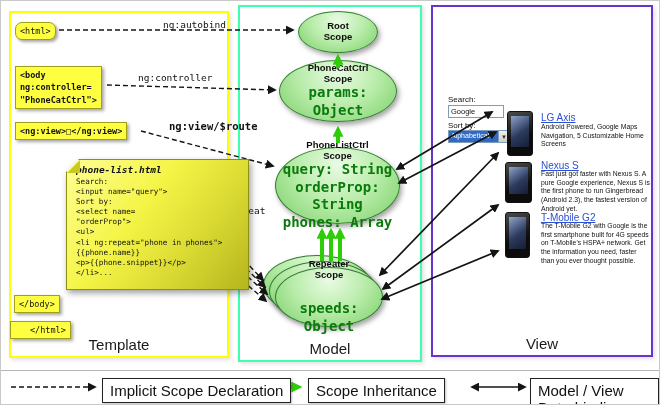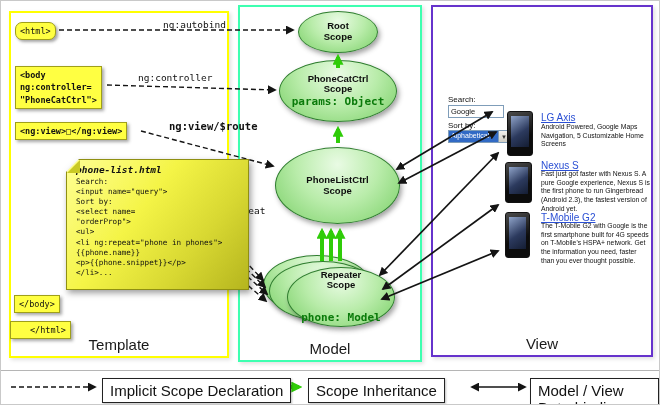--- a/index.html
+++ b/index.html
@@ -44,23 +44,23 @@
   .note-code { font-family:"DejaVu Sans Mono", monospace; font-size:7.6px; line-height:1.33;
                white-space:pre-line; color:#111; }
 
   
   .scope { position:absolute; z-index:1; border-radius:50%; border:1px solid #2f7d2f;
            background:radial-gradient(ellipse at 50% 22%, #e9fbe4 0%, #b9ecaa 48%, #79cf66 100%);
            box-shadow:2px 3px 5px rgba(50,50,50,.45);
            display:flex; flex-direction:column; align-items:center; justify-content:center;
            text-align:center; }
   .scope-title { font-size:9.5px; font-weight:bold; line-height:1.12; white-space:pre-line; color:#0d0d0d; }
-  .scope-props { margin-top:0; font-family:"DejaVu Sans Mono", monospace; font-size:11px;
+  .scope-props { margin-top:0; font-family:"DejaVu Sans Mono", monospace; font-size:14px;
                  font-weight:bold; line-height:1.25; white-space:pre-line;
-                 color:var(--scope_green_dark,#0a7a0a);text-align:right; }
+                 color:var(--scope_green_dark,#0a7a0a); }
 
   
   .alabel { position:absolute; z-index:3; font-family:"DejaVu Sans Mono", monospace;
             font-size:9.5px; color:#111; }
   .alabel.bold { font-weight:bold; font-size:10.5px; }
 
   
   .vlabel { position:absolute; z-index:1; font-size:8px; color:#111; }
   .vinput { position:absolute; z-index:1; background:#fff; border:1px solid #7f9db9;
             font-family:"Liberation Sans", sans-serif; font-size:7.5px; padding:0 2px; color:#111; }
@@ -105,27 +105,30 @@
 Scope</div>
   </div>
   <div class="scope" style="left:278px;top:59px;width:118px;height:62px;">
     <div class="scope-title">PhoneCatCtrl
 Scope</div>
     <div class="scope-props">params: Object</div>
   </div>
   <div class="scope" style="left:274px;top:146px;width:125px;height:77px;">
     <div class="scope-title">PhoneListCtrl
 Scope</div>
+    <div class="scope-props">query: String
+orderProp: String
+phones: Array</div>
   </div>
   <div class="scope" style="left:262px;top:254px;width:108px;height:60px;"></div>
   <div class="scope" style="left:268px;top:260px;width:108px;height:60px;"></div>
-  <div class="scope" style="left:286px;top:266px;width:108px;height:60px;gap:20px;">
+  <div class="scope" style="left:274px;top:266px;width:108px;height:60px;gap:20px;">
     <div class="scope-title">Repeater
 Scope</div>
-    <div class="scope-props">phone: Model</div>
+    <div class="scope-props">speeds: Object</div>
   </div>
 
   <svg class="overlay" width="660" height="405" viewBox="0 0 660 405">
     <defs>
       <marker id="mB" viewBox="0 0 10 10" refX="8" refY="5" markerWidth="9" markerHeight="9" markerUnits="userSpaceOnUse" orient="auto-start-reverse">
         <path d="M0,0 L10,5 L0,10 z" fill="#141414"></path>
       </marker>
       <marker id="mG" viewBox="0 0 10 10" refX="7" refY="5" markerWidth="11" markerHeight="11" markerUnits="userSpaceOnUse" orient="auto">
         <path d="M0,0 L10,5 L0,10 z" style="fill:var(--inheritance_green,#2fcc08)"></path>
       </marker>

